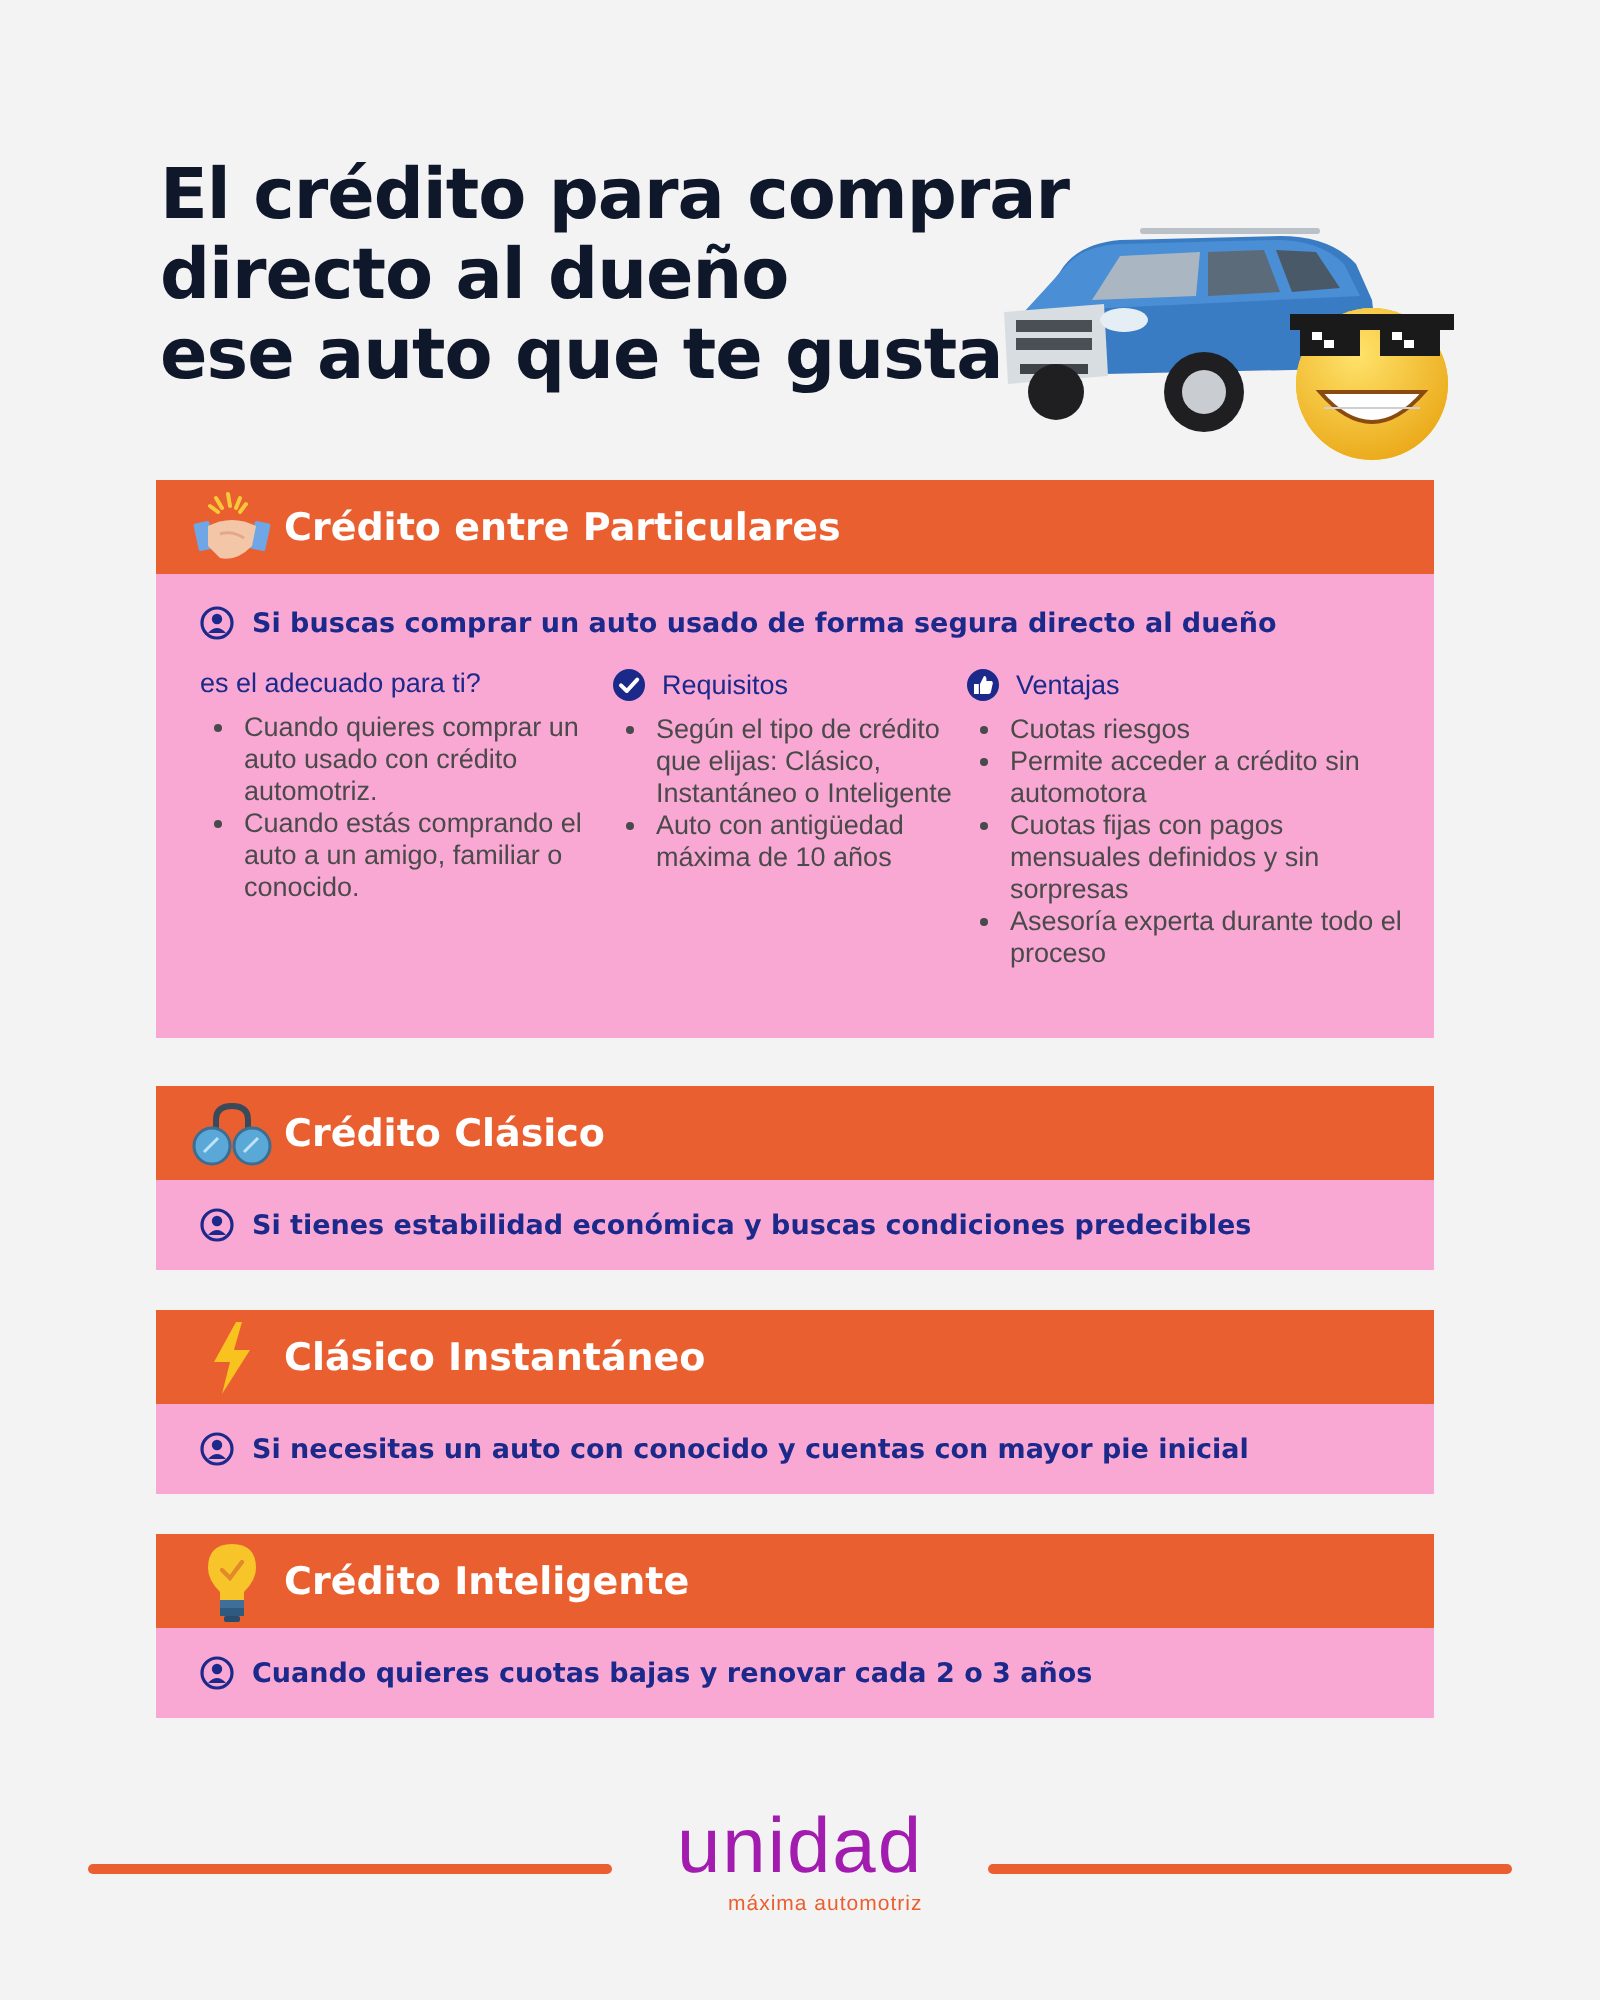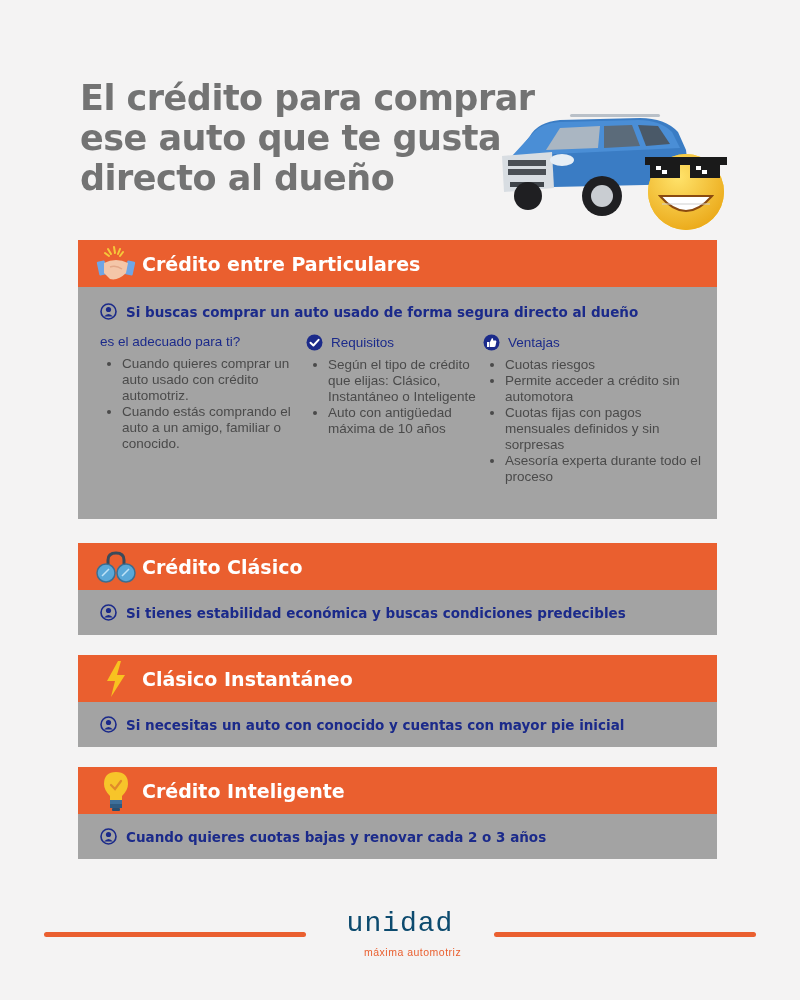--- a/index.html
+++ b/index.html
@@ -7,40 +7,40 @@
     body {
       background: #f4f3f3;
       font-family: "Liberation Sans", "DejaVu Sans", sans-serif;
       position: relative;
       overflow: hidden;
     }
     .headline {
       position: absolute;
       left: 80px; top: 78px;
       width: 460px;
-      color: #737373;
+      color: #0f172a;
       font-family: "DejaVu Sans", sans-serif;
       font-weight: bold;
       font-size: 35px;
       line-height: 40px;
       letter-spacing: -0.5px;
     }
     .headline span { display: block; }
 
     .hero-art {
       position: absolute;
       left: 490px; top: 92px;
       width: 240px; height: 140px;
     }
 
     .card {
       position: absolute;
       left: 78px;
       width: 639px;
-      background: #a3a3a3;
+      background: #f9a8d4;
     }
     .card-header {
       height: 47px;
       background: #ea5f2f;
       display: flex;
       align-items: center;
       padding-left: 16px;
       position: relative;
     }
     .card-header .hicon {
@@ -113,43 +113,43 @@
       border-radius: 3px;
       background: #ea5f2f;
     }
     .brand {
       position: absolute;
       left: 320px; top: 904px;
       width: 160px;
       text-align: center;
     }
     .brand-name {
-      color: #0c4a6e;
-      font-family: Liberation Mono, monospace;
-      font-size: 28px;
+      color: #a21caf;
+      font-family: Liberation Sans, sans-serif;
+      font-size: 39px;
       line-height: 40px;
       letter-spacing: 1px;
       font-weight: normal;
     }
     .brand-sub {
       color: #ea5f2f;
       font-size: 10.5px;
       letter-spacing: 0.5px;
       margin-top: 2px;
       padding-left: 44px;
       text-align: left;
     }
   </style>
 </head>
 <body>
 
 <h1 class="headline">
   <span>El crédito para comprar</span>
+  <span>directo al dueño</span>
   <span>ese auto que te gusta</span>
-  <span>directo al dueño</span>
 </h1>
 
 <div class="hero-art">
   <svg width="240" height="140" viewBox="0 0 240 140">
 
     <path d="M20 70 L40 44 Q48 30 70 28 L150 26 Q175 26 188 40 L196 58 L200 92 L18 96 Z" fill="#3a7cc4"></path>
     <path d="M22 64 L44 40 Q52 31 70 30 L148 28 Q170 28 182 40 L190 56 Z" fill="#4a8ed6"></path>
 
     <path d="M56 58 L70 36 L110 34 L108 56 Z" fill="#aab6c2"></path>
     <path d="M114 34 L142 33 L150 54 L114 56 Z" fill="#5b6b7a"></path>

